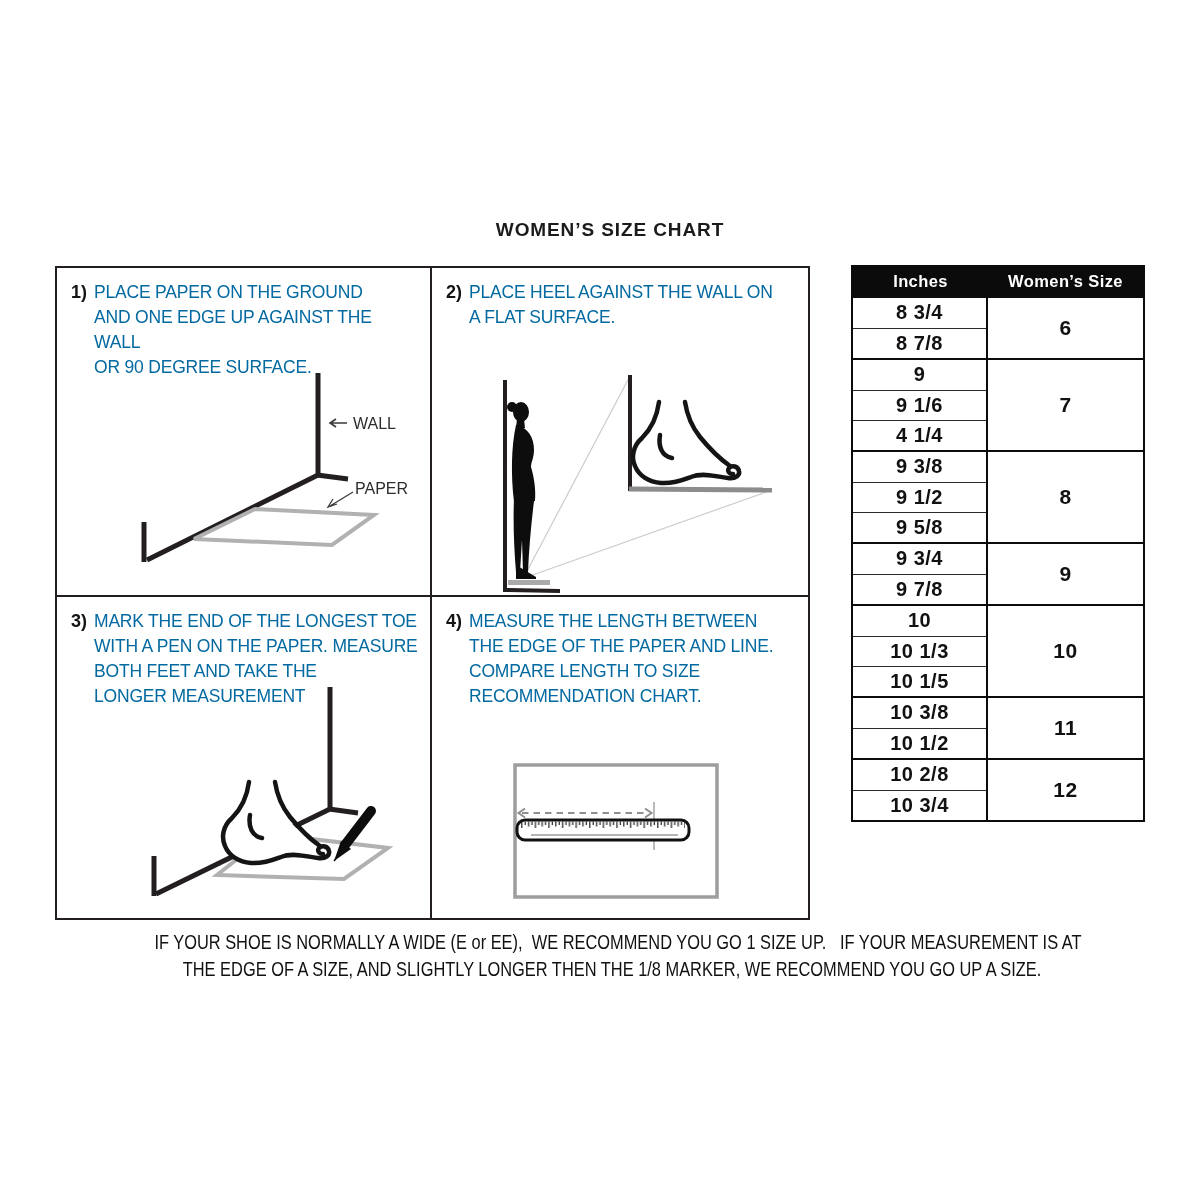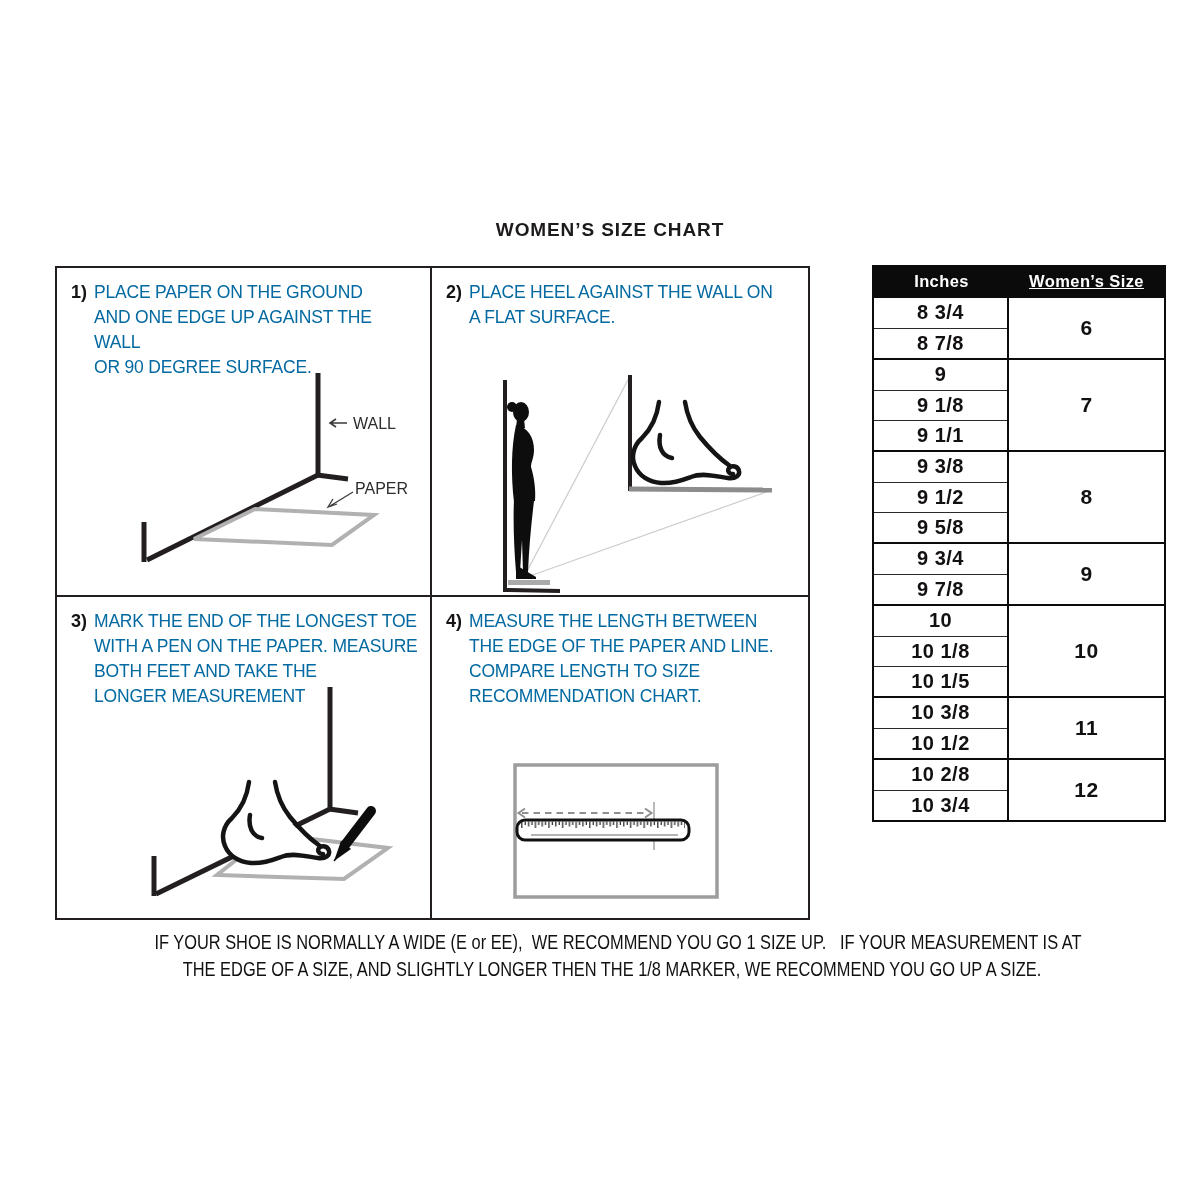--- a/index.html
+++ b/index.html
@@ -14,26 +14,26 @@
           grid-template-columns:375px 1fr;grid-template-rows:329px 1fr;}
   .panel{position:relative;overflow:hidden;}
   .panel.p1{border-right:2px solid #231f20;border-bottom:2px solid #231f20;}
   .panel.p2{border-bottom:2px solid #231f20;}
   .panel.p3{border-right:2px solid #231f20;}
   .step{position:absolute;top:12px;left:14px;right:8px;display:flex;z-index:2;}
   .step .num{font-weight:bold;font-size:18px;margin-right:7px;color:#161314;line-height:25px;}
   .step .txt{white-space:pre-line;font-size:17.5px;line-height:25px;letter-spacing:-.2px;color:#0369a1;}
   .panel svg{position:absolute;left:0;top:0;}
   
-  .size-table{position:absolute;left:872px;top:265px;width:294px;box-sizing:border-box;
+  .size-table{position:absolute;left:851px;top:265px;width:294px;box-sizing:border-box;
               border:2px solid #0b0b0b;background:#fff;}
   .thead{display:flex;background:#0b0b0b;color:#fff;height:29px;line-height:29px;
          font-weight:bold;font-size:16.5px;letter-spacing:.4px;}
   .thead .h-in{width:135px;text-align:center;}
-  .thead .h-sz{flex:1;text-align:center;text-decoration:underline;}
+  .thead .h-sz{flex:1;text-align:center;}
   .tgroup{display:flex;border-top:2px solid #0b0b0b;}
   .g-in{width:133px;border-right:2px solid #0b0b0b;}
   .ticell{height:30px;line-height:29px;text-align:center;font-size:20px;font-weight:600;
           letter-spacing:.5px;border-top:1px solid #2a2a2a;box-sizing:border-box;color:#131011;}
   .ticell:first-child{border-top:none;}
   .g-sz{flex:1;display:flex;align-items:center;justify-content:center;
         font-size:21px;font-weight:600;letter-spacing:.5px;color:#131011;}
   
   .footnote{position:absolute;top:928px;left:40px;right:0;text-align:center;
             white-space:pre;font-size:20.5px;line-height:27px;color:#121011;
@@ -169,22 +169,22 @@
       <div class="g-in">
         <div class="ticell">8 3/4</div>
         <div class="ticell">8 7/8</div>
       </div>
       <div class="g-sz">6</div>
     </div>
 
     <div class="tgroup">
       <div class="g-in">
         <div class="ticell">9</div>
-        <div class="ticell">9 1/8</div>
-        <div class="ticell">9 1/1</div>
+        <div class="ticell">9 1/6</div>
+        <div class="ticell">4 1/4</div>
       </div>
       <div class="g-sz">7</div>
     </div>
 
     <div class="tgroup">
       <div class="g-in">
         <div class="ticell">9 3/8</div>
         <div class="ticell">9 1/2</div>
         <div class="ticell">9 5/8</div>
       </div>
@@ -195,21 +195,21 @@
       <div class="g-in">
         <div class="ticell">9 3/4</div>
         <div class="ticell">9 7/8</div>
       </div>
       <div class="g-sz">9</div>
     </div>
 
     <div class="tgroup">
       <div class="g-in">
         <div class="ticell">10</div>
-        <div class="ticell">10 1/8</div>
+        <div class="ticell">10 1/3</div>
         <div class="ticell">10 1/5</div>
       </div>
       <div class="g-sz">10</div>
     </div>
 
     <div class="tgroup">
       <div class="g-in">
         <div class="ticell">10 3/8</div>
         <div class="ticell">10 1/2</div>
       </div>

